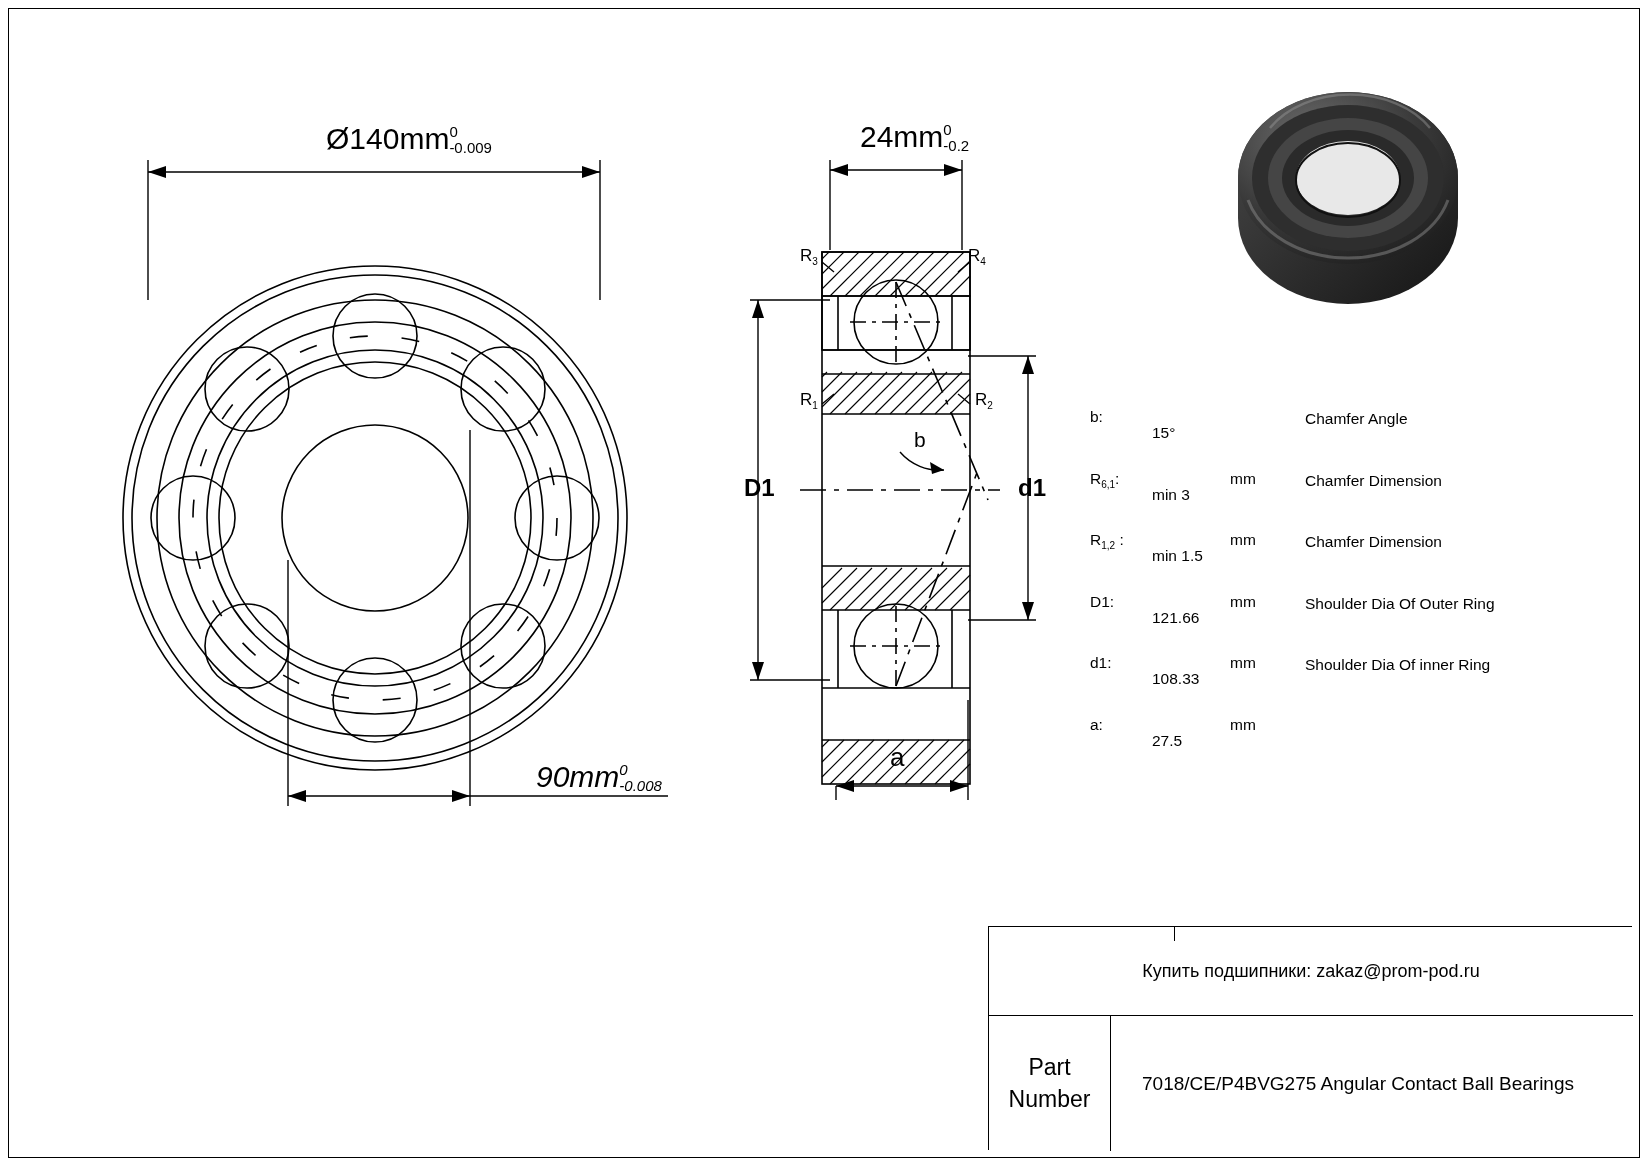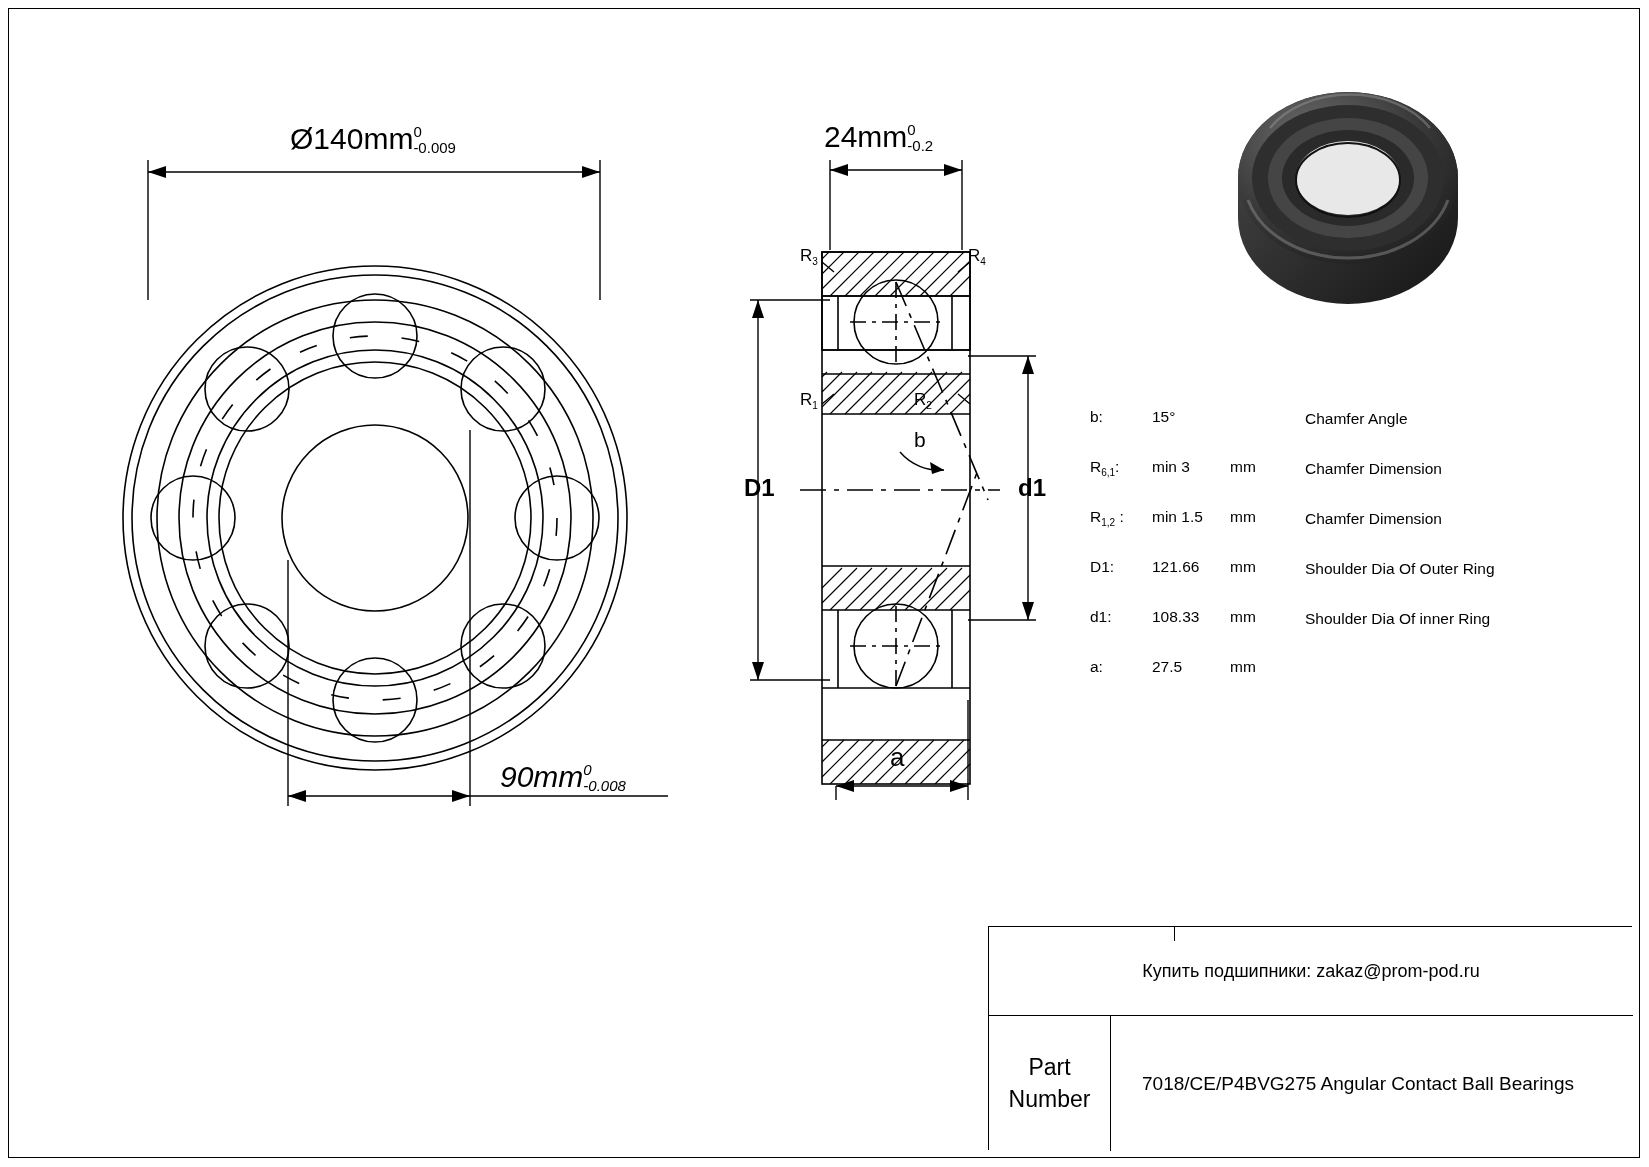--- a/index.html
+++ b/index.html
@@ -33,20 +33,21 @@
     position: absolute;
     left: 0;
     top: 0;
     width: 1649px;
     height: 1167px;
     pointer-events: none;
   }
   
   .dim-main {
     font-size: 30px;
+    margin-left: 36px;
   }
   .dim-frac {
     display: inline-block;
     vertical-align: middle;
     font-size: 15px;
     line-height: 1.05;
     text-align: left;
     position: relative;
     top: -1px;
   }
@@ -58,21 +59,21 @@
     top: 408px;
     width: 500px;
     font-size: 15.5px;
   }
   #spec-table .row {
     display: flex;
     align-items: flex-start;
     margin-bottom: 27.5px;
   }
   #spec-table .c-sym { width: 62px; }
-  #spec-table .c-val { width: 78px; }
+  #spec-table .c-val { width: 78px; margin-top: 16px; }
   #spec-table .c-unit { width: 75px; }
   #spec-table .c-desc { flex: 1; line-height: 1.45; }
   sub { font-size: 10px; }
   
   #title-block {
     position: absolute;
     left: 988px;
     top: 926px;
     width: 644px;
     height: 224px;
@@ -350,21 +351,21 @@
   <span>90mm</span><span class="dim-frac"><span>0</span><span>-0.008</span></span>
 </div>
 
 <div class="lbl dim-main" style="left:824px; top:120px;">
   <span>24mm</span><span class="dim-frac"><span>0</span><span>-0.2</span></span>
 </div>
 
 <div class="lbl" style="left:800px; top:246px; font-size:17px;"><span>R</span><sub>3</sub></div>
 <div class="lbl" style="left:968px; top:246px; font-size:17px;"><span>R</span><sub>4</sub></div>
 <div class="lbl" style="left:800px; top:390px; font-size:17px;"><span>R</span><sub>1</sub></div>
-<div class="lbl" style="left:914px; top:390px; font-size:17px;"><span>R</span><sub>2</sub></div>
+<div class="lbl" style="left:975px; top:390px; font-size:17px;"><span>R</span><sub>2</sub></div>
 
 <div class="lbl" style="left:744px; top:474px; font-size:24px; font-weight:bold;">D1</div>
 <div class="lbl" style="left:1018px; top:474px; font-size:24px; font-weight:bold;">d1</div>
 <div class="lbl" style="left:914px; top:428px; font-size:21px;">b</div>
 <div class="lbl" style="left:890px; top:742px; font-size:26px;">a</div>
 
 <div id="spec-table">
   <div class="row">
     <div class="c-sym">b:</div>
     <div class="c-val">15°</div>

